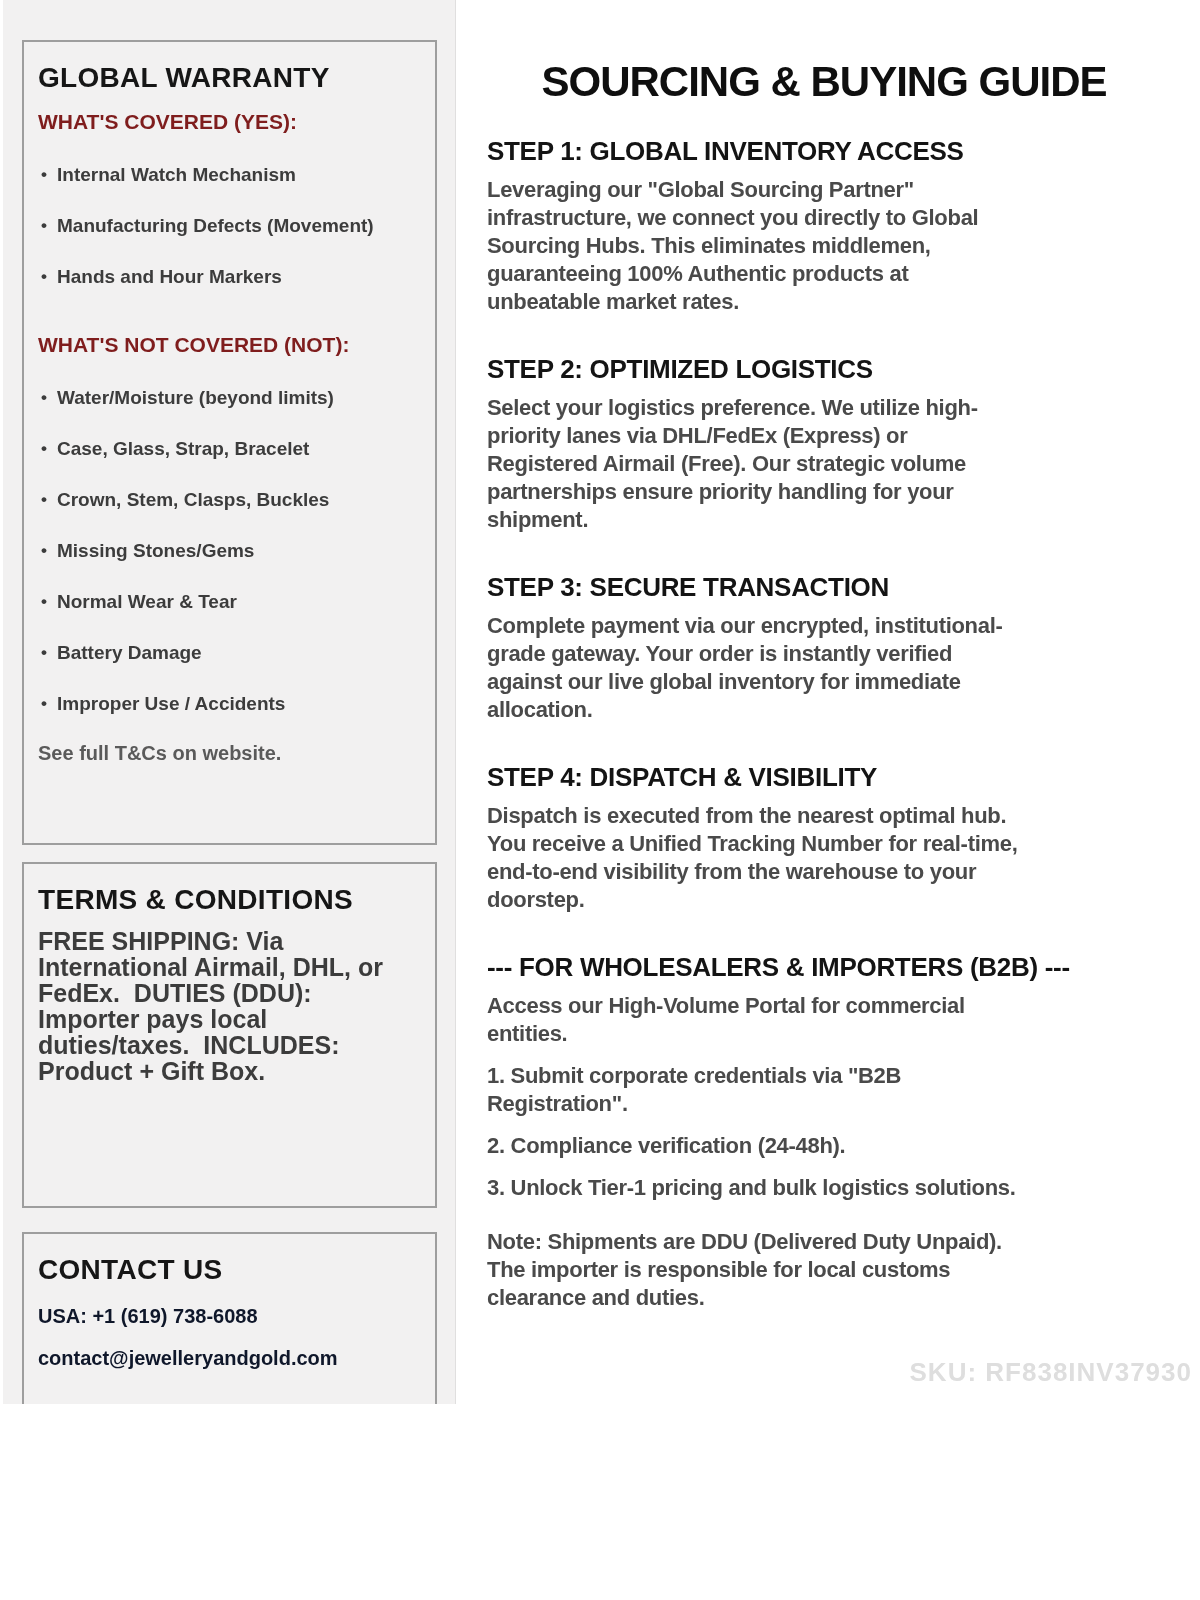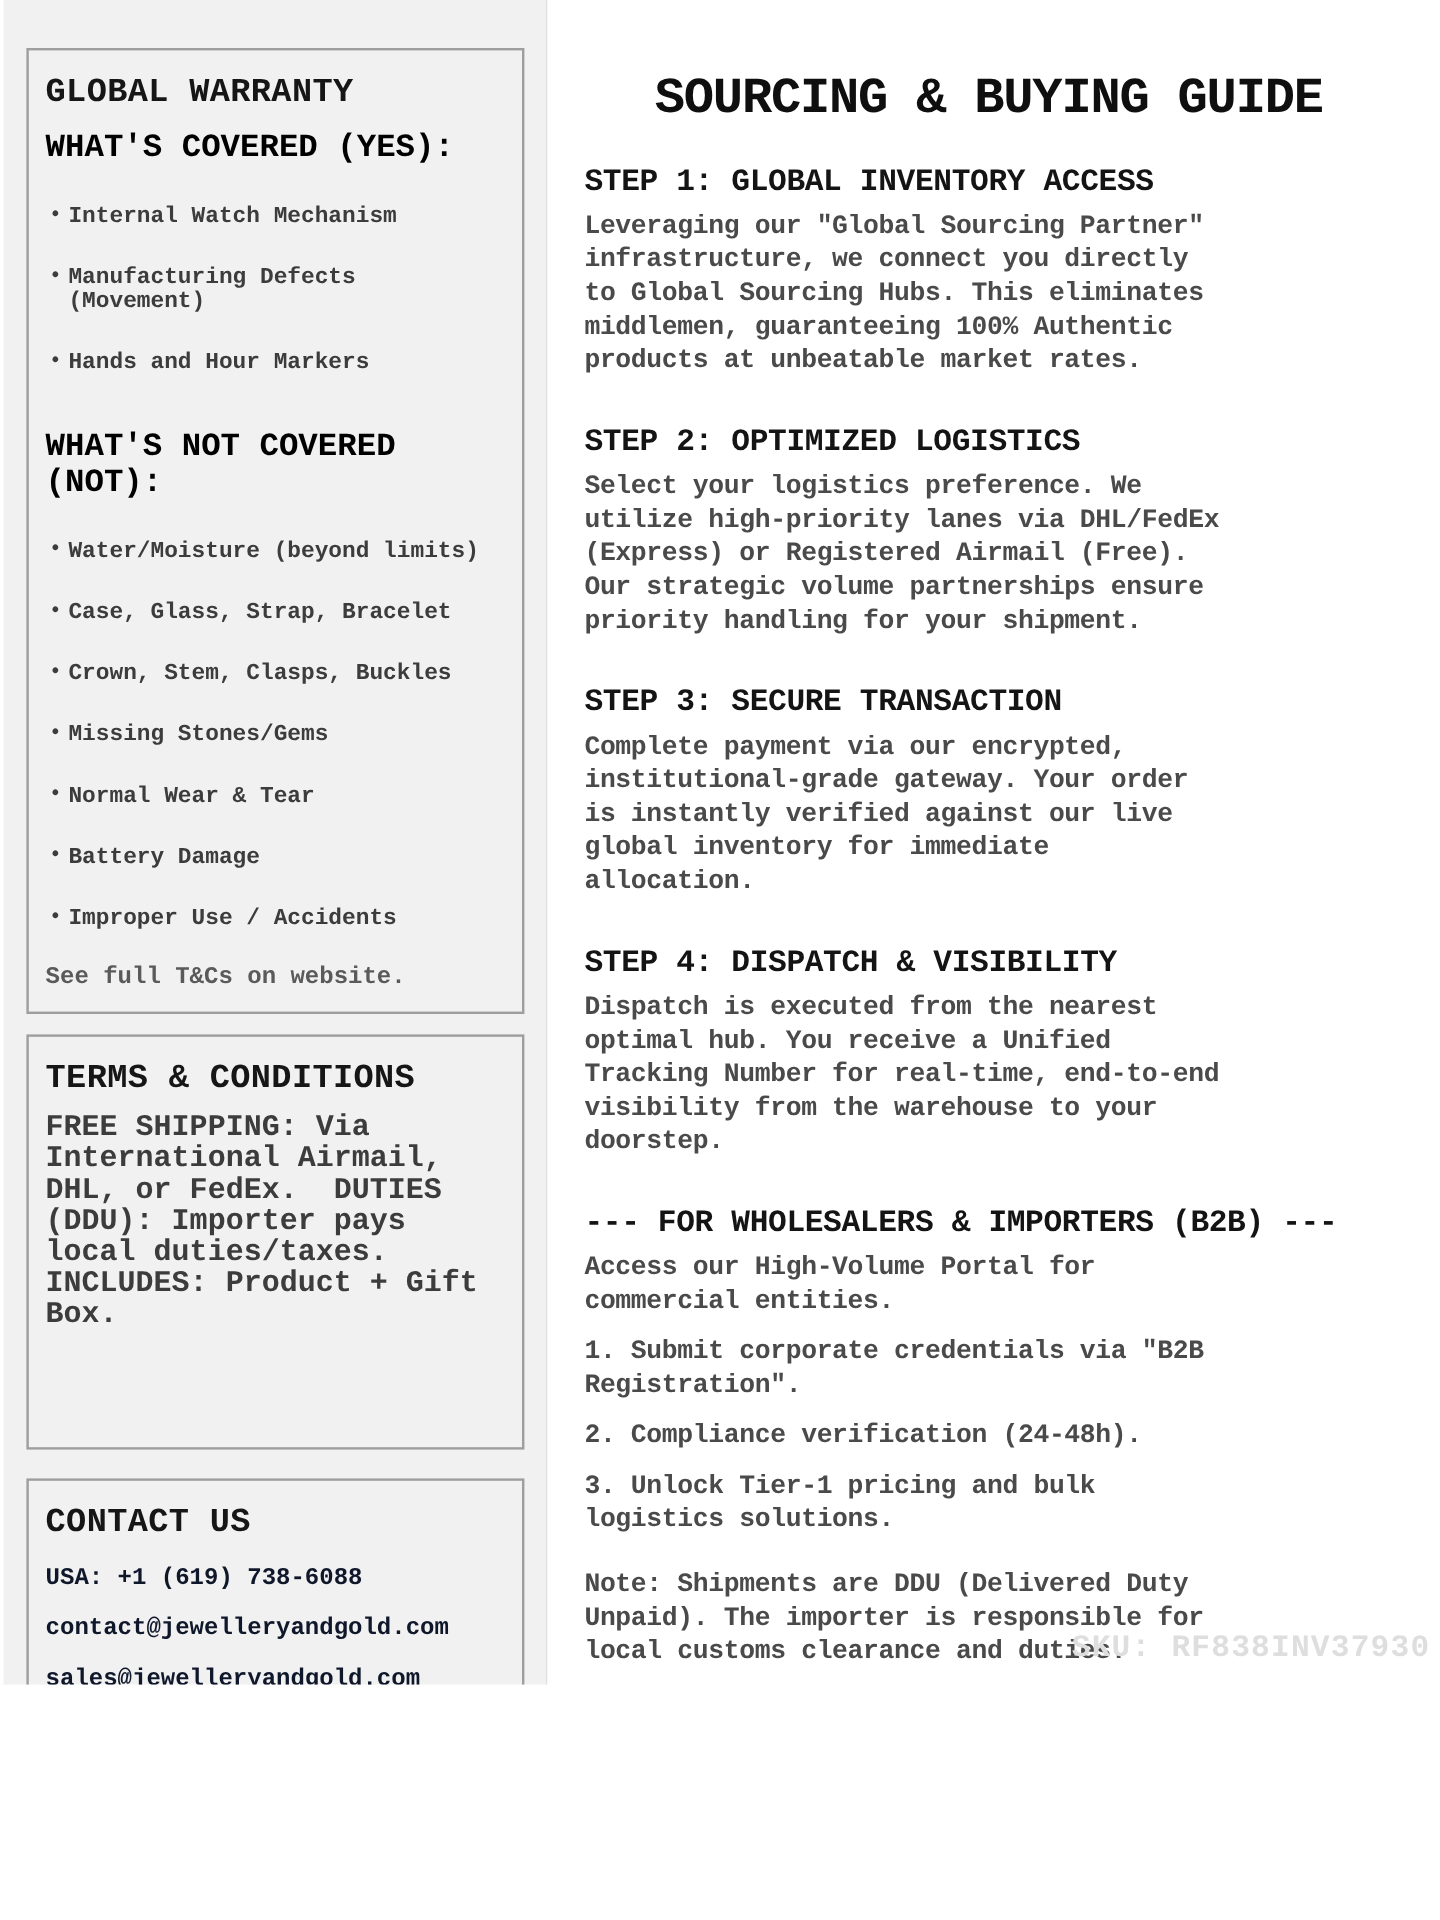--- a/index.html
+++ b/index.html
@@ -1,21 +1,21 @@
 <!DOCTYPE html>
 <html><head>
 <meta charset="utf-8">
 <style>
   html, body { margin: 0; padding: 0; background: #ffffff; }
   .page {
     position: relative;
     width: 1200px;
     height: 1404px;
     background: #ffffff;
-    font-family: Liberation Mono, monospace;
+    font-family: Liberation Sans, sans-serif;
     overflow: hidden;
   }
 
   
   .sidebar {
     position: absolute;
     left: 0; top: 0;
     width: 456px; height: 1600px;
     background: #f2f1f1;
     border-left: 3px solid #ffffff;
@@ -35,23 +35,23 @@
 
   .panel-title {
     margin: 0;
     font-size: 28px;
     font-weight: 800;
     letter-spacing: 0.3px;
     color: #161616;
   }
   .panel-subheading {
     margin: 16px 0 4px 0;
-    font-size: 27px;
-    font-weight: 700;
-    color: #000000;
+    font-size: 21px;
+    font-weight: 700;
+    color: #7f1d1d;
   }
   .panel-subheading.second { margin-top: 46px; }
 
   ul.bullets { list-style: none; margin: 0; padding: 0; }
   ul.bullets li {
     position: relative;
     margin-top: 31px;
     padding-left: 19px;
     font-size: 19px;
     font-weight: 700;
@@ -170,21 +170,20 @@
     <section class="panel panel-terms">
       <h2 class="panel-title">TERMS &amp; CONDITIONS</h2>
       <p class="terms-body">FREE SHIPPING: Via International Airmail, DHL, or FedEx.  DUTIES (DDU): Importer pays local duties/taxes.  INCLUDES: Product + Gift Box.</p>
     </section>
 
     <section class="panel panel-contact">
       <h2 class="panel-title">CONTACT US</h2>
       <div class="contact-lines">
           <p>USA: +1 (619) 738-6088</p>
           <p>contact@jewelleryandgold.com</p>
-          <p>sales@jewelleryandgold.com</p>
         </div>
     </section>
 
   </aside>
 
   <main class="main">
 
     <h1 class="main-title">SOURCING &amp; BUYING GUIDE</h1>
 
     <h2 class="step-heading first">STEP 1: GLOBAL INVENTORY ACCESS</h2>

